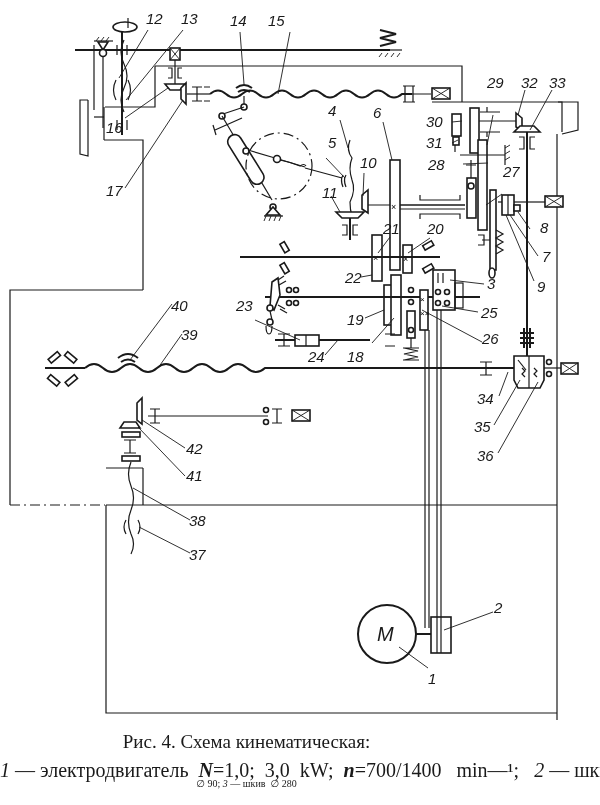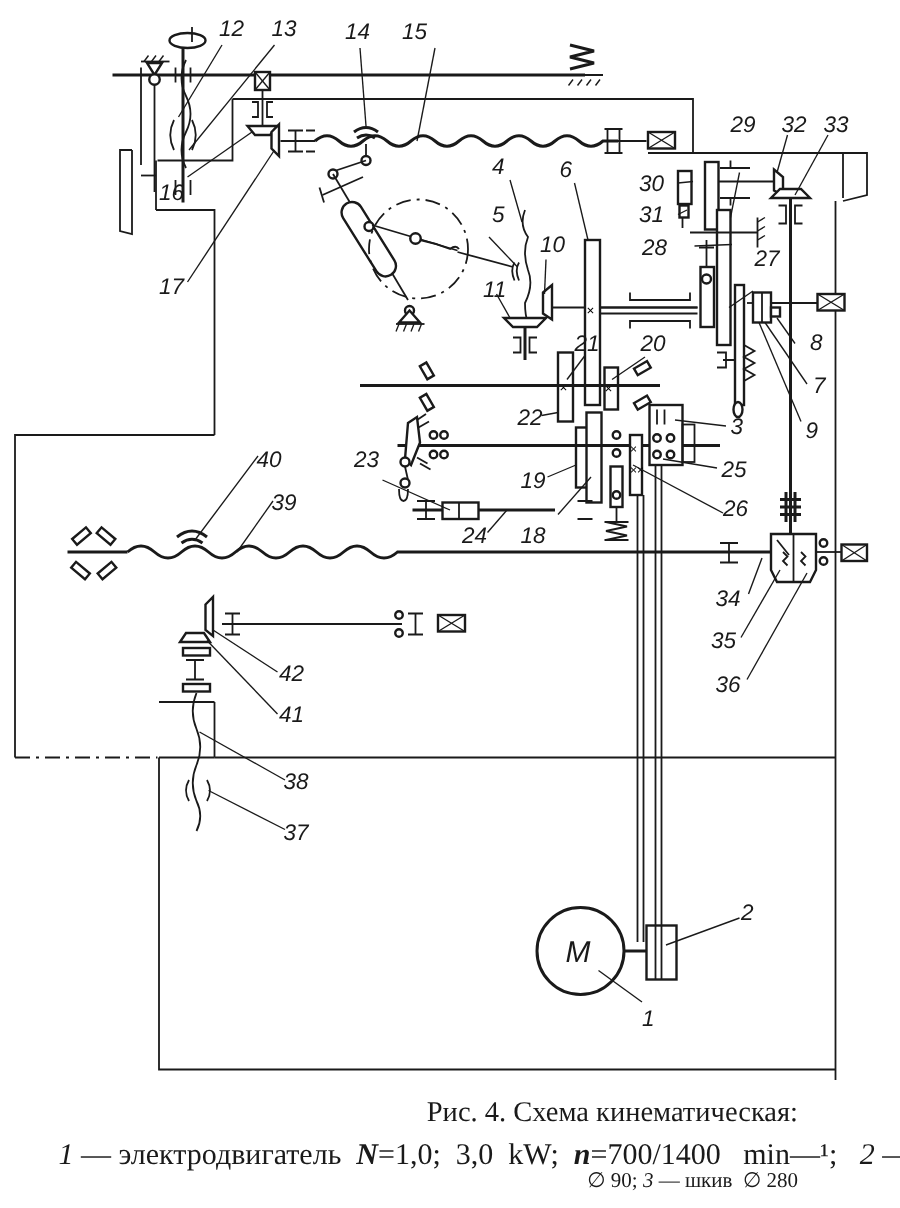--- a/index.html
+++ b/index.html
@@ -5,24 +5,24 @@
   html, body { margin:0; padding:0; background:#ffffff; }
   body { width:600px; height:805px; position:relative; overflow:hidden; font-family:"Liberation Serif", serif; color:#1a1a1a; }
   #diagram { position:absolute; left:0; top:0; width:600px; height:720px; }
   #diagram .ln { stroke:#1a1a1a; stroke-width:2; fill:none; }
   #diagram .thin { stroke:#1a1a1a; stroke-width:1.2; fill:none; }
   #diagram .hair { stroke:#1a1a1a; stroke-width:0.9; fill:none; }
   #diagram .fillw { fill:#ffffff; stroke:#1a1a1a; stroke-width:1.6; }
   #diagram .dash { stroke:#1a1a1a; stroke-width:1.2; fill:none; stroke-dasharray:10 4 2 4; }
   #diagram text.num { font-family:"Liberation Sans", sans-serif; font-style:italic; font-size:15px; fill:#1a1a1a; }
   #diagram text.mot { font-family:"Liberation Sans", sans-serif; font-style:italic; font-size:20px; fill:#1a1a1a; }
-  .caption { position:absolute; left:0; width:493px; text-align:right;margin-left:39px; }
+  .caption { position:absolute; left:0; width:493px; text-align:center; }
   .cap-title { top:731px; font-size:19px; }
   .cap-line1 { top:759px; font-size:20px; }
-  .cap-line2 { top:778px; font-size:14px; }
+  .cap-line2 { top:778px; font-size:10px; }
   .cap-line1 span, .cap-line2 span { white-space:pre; }
   .it { font-style:italic; }
   .b { font-weight:bold; }
 </style>
 </head>
 <body>
 
 <svg id="diagram" viewBox="0 0 600 720" xmlns="http://www.w3.org/2000/svg">
 
   <g>

